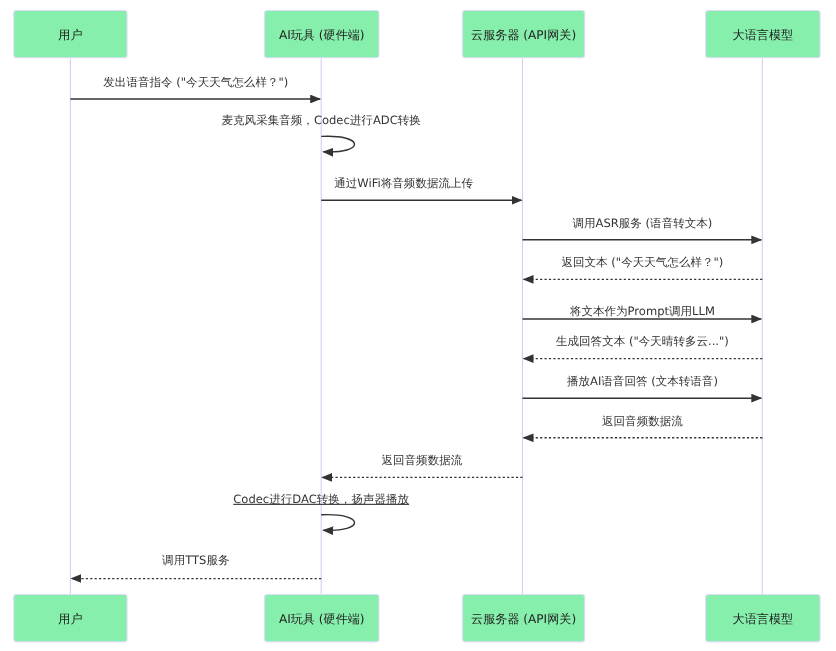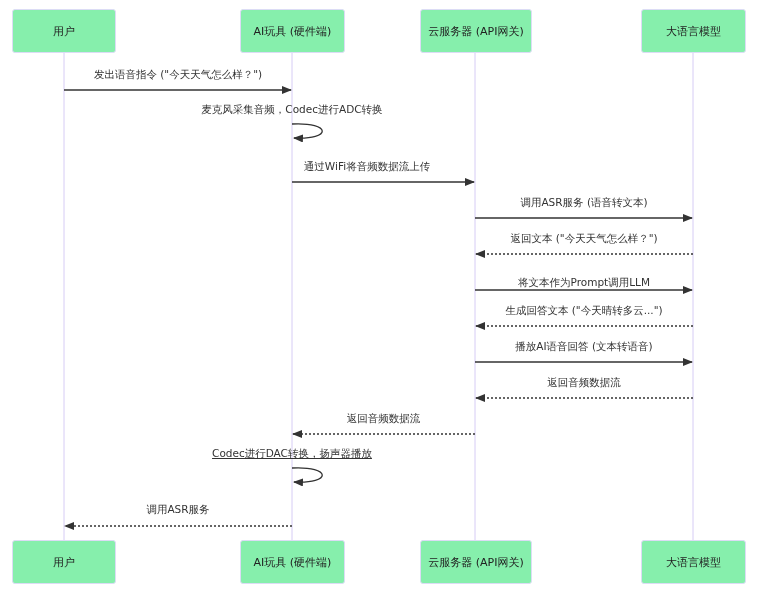--- a/index.html
+++ b/index.html
@@ -81,14 +81,14 @@
     <div class="msg-label" style="left: 292px; top: 103px;">麦克风采集音频，Codec进行ADC转换</div>
     <div class="msg-label" style="left: 367px; top: 160px;">通过WiFi将音频数据流上传</div>
     <div class="msg-label" style="left: 584px; top: 196px;">调用ASR服务 (语音转文本)</div>
     <div class="msg-label" style="left: 584px; top: 232px;">返回文本 ("今天天气怎么样？")</div>
     <div class="msg-label" style="left: 584px; top: 252px; margin-top: 24px;">将文本作为Prompt调用LLM</div>
     <div class="msg-label" style="left: 584px; top: 304px;">生成回答文本 ("今天晴转多云...")</div>
     <div class="msg-label" style="left: 584px; top: 340px;">播放AI语音回答 (文本转语音)</div>
     <div class="msg-label" style="left: 584px; top: 376px;">返回音频数据流</div>
     <div class="msg-label" style="left: 383.5px; top: 412px;">返回音频数据流</div>
     <div class="msg-label" style="left: 292px; top: 447px; text-decoration: underline;">Codec进行DAC转换，扬声器播放</div>
-    <div class="msg-label" style="left: 178px; top: 503px;">调用ASR服务</div>
+    <div class="msg-label" style="left: 178px; top: 503px;">调用TTS服务</div>
   </div>
 
 </body></html>

